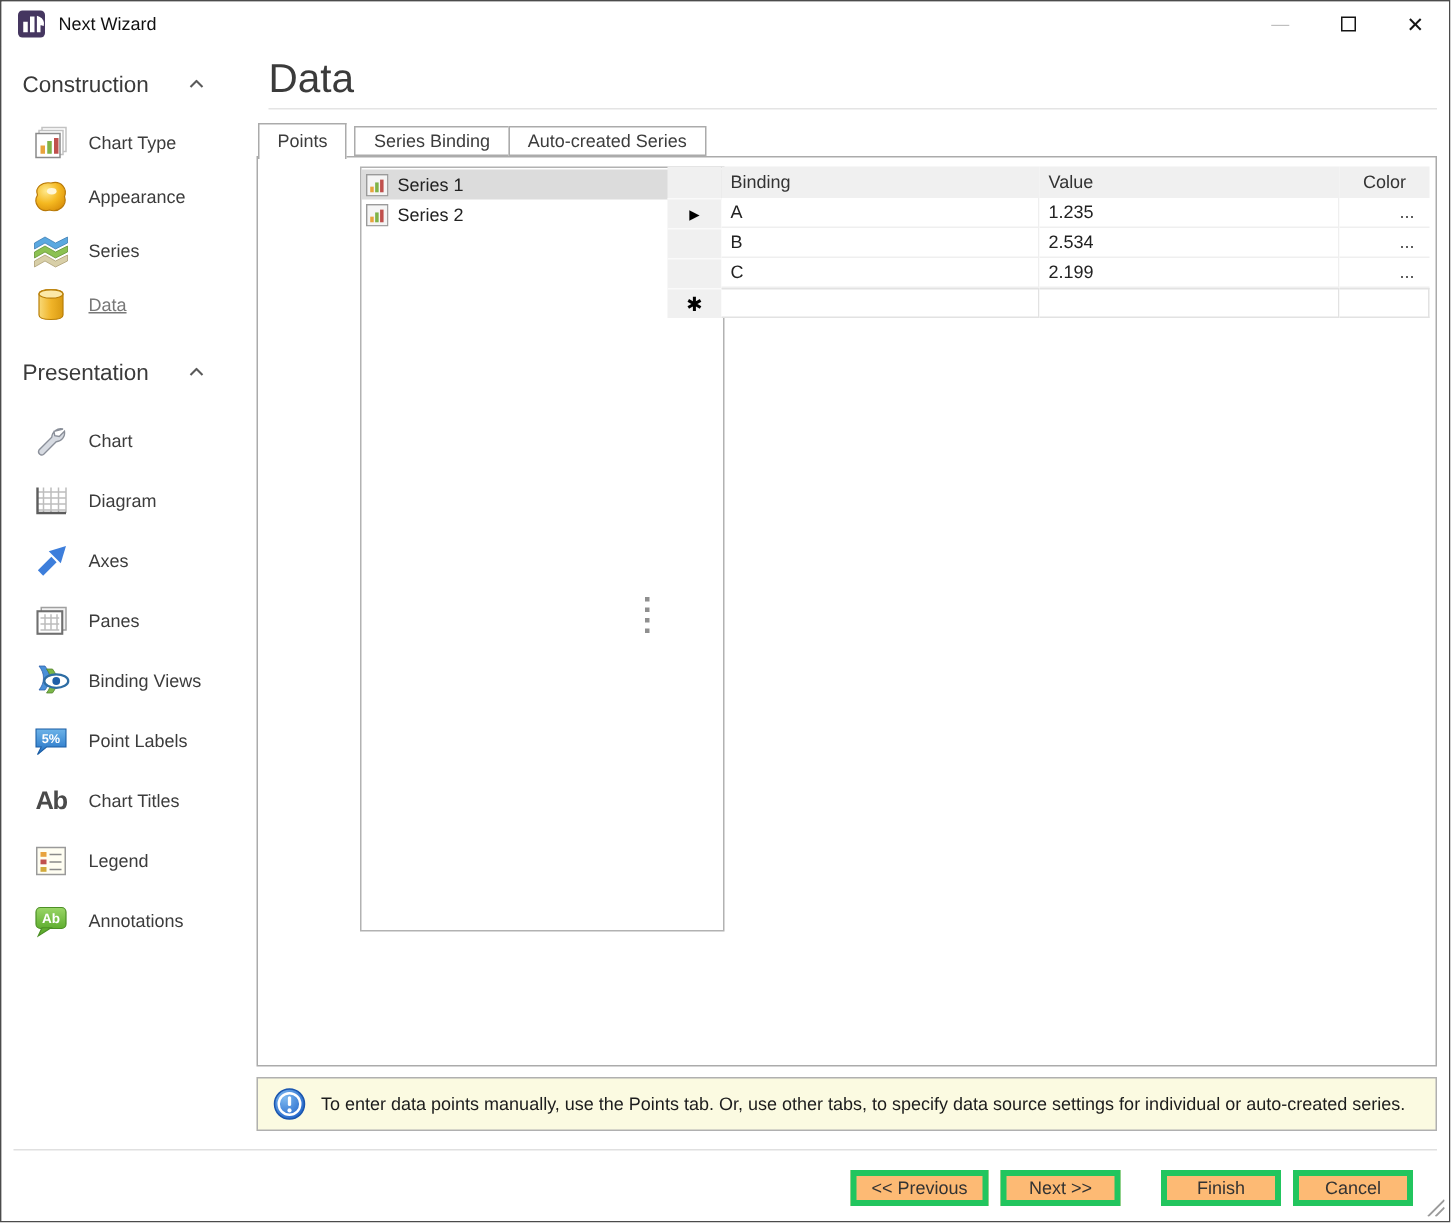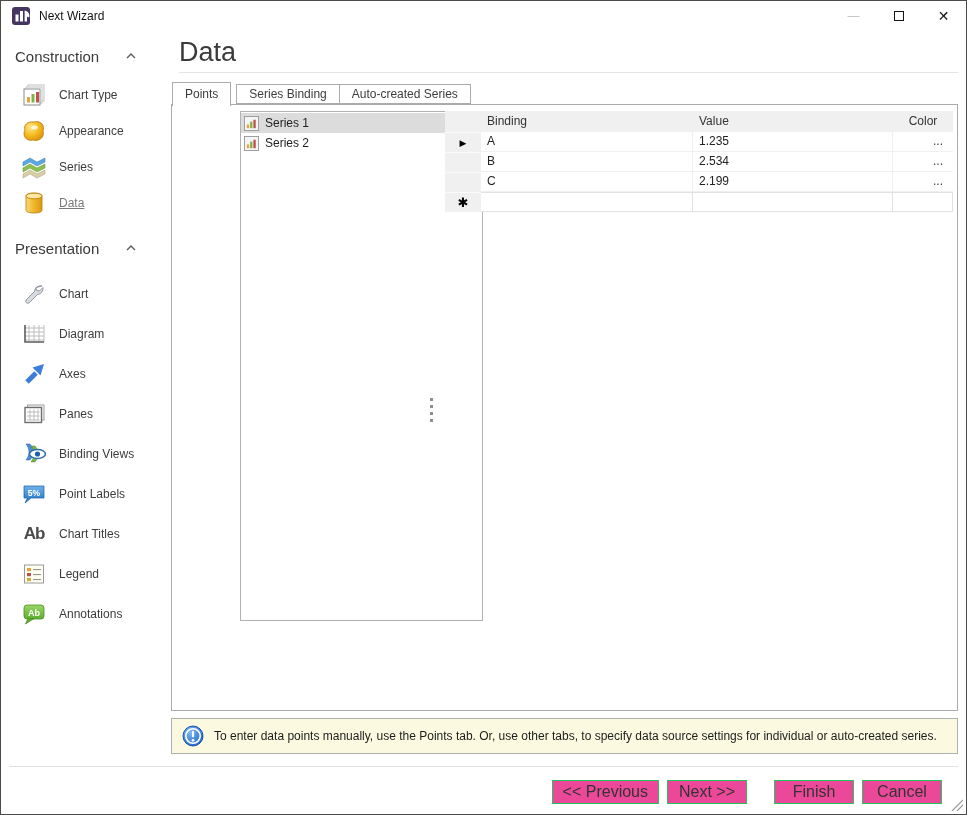--- a/index.html
+++ b/index.html
@@ -60,21 +60,21 @@
   .gcell { background:#fff; height:20px; line-height:19px; padding-left:6px; border-bottom:1px solid #efefef; border-right:1px solid #efefef; color:#222; cursor:text; }
   .gcell.color-c { text-align:right; padding-right:10px; color:#444; border-right:none; cursor:pointer; }
   .gcell.newcell { border:1px solid #e2e2e2; border-left:none; background:#fff; }
 
   .info-bar { position:absolute; left:170px; top:717px; width:787px; height:36px; border:1px solid #b0b0b0; background:#fbfae1; display:flex; align-items:center; padding:0 10px; gap:10px; font-size:12px; color:#1c1c1c; }
   .info-icon { width:22px; height:22px; flex:0 0 22px; }
 
   .bottom-rule { position:absolute; left:8px; width:949px; top:765px; height:1px; background:#e0e0e0; }
 
   .btn-row { position:absolute; top:779px; right:24px; display:flex; align-items:center; }
-  .btn { height:24px; min-width:80px; padding:0 10px; background:#ec4899; border:1px solid #22c55e; font-size:16px; color:#333; display:flex; align-items:center; justify-content:center; cursor:pointer; white-space:nowrap; }
+  .btn { height:24px; min-width:80px; padding:0 10px; background:#fdba74; border:4px solid #22c55e; font-size:12px; color:#333; display:flex; align-items:center; justify-content:center; cursor:pointer; white-space:nowrap; }
   .btn.gap8 { margin-left:8px; }
   .btn.gap27 { margin-left:27px; }
 
   .resize-grip { position:absolute; right:3px; bottom:3px; width:14px; height:14px; cursor:nwse-resize; }
 </style>
 </head>
 <body>
 
 <div class="window">
 

